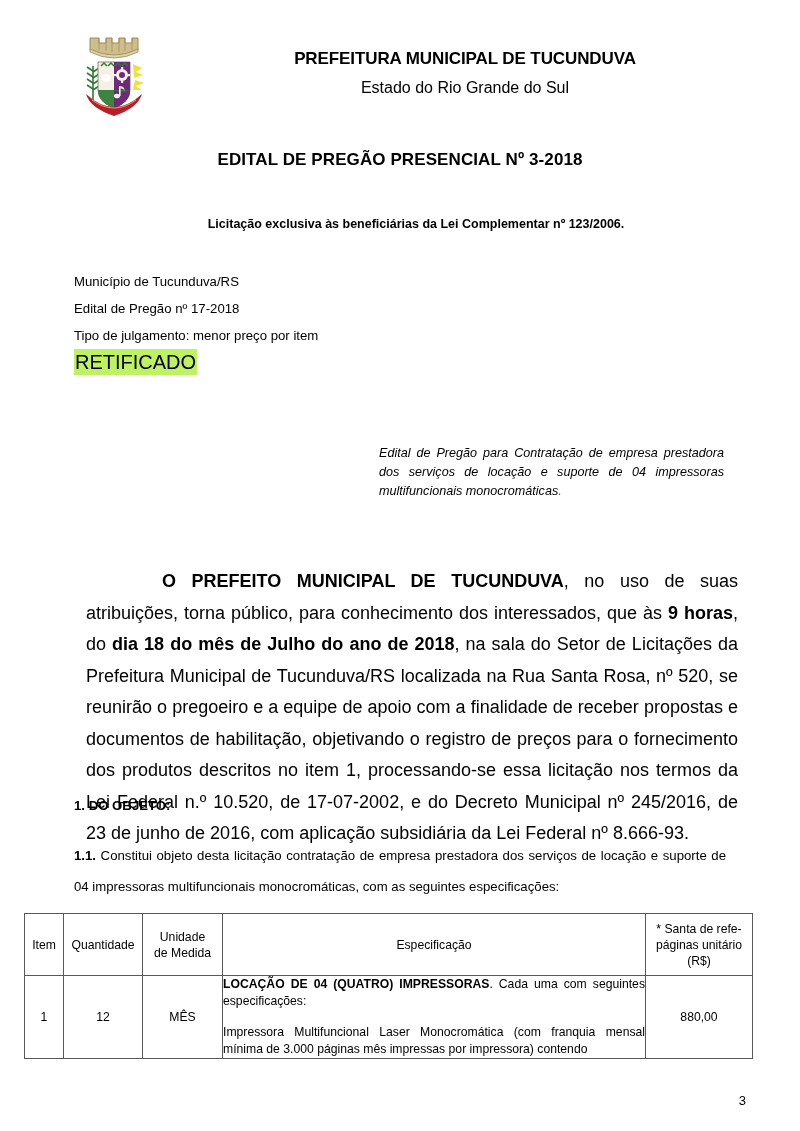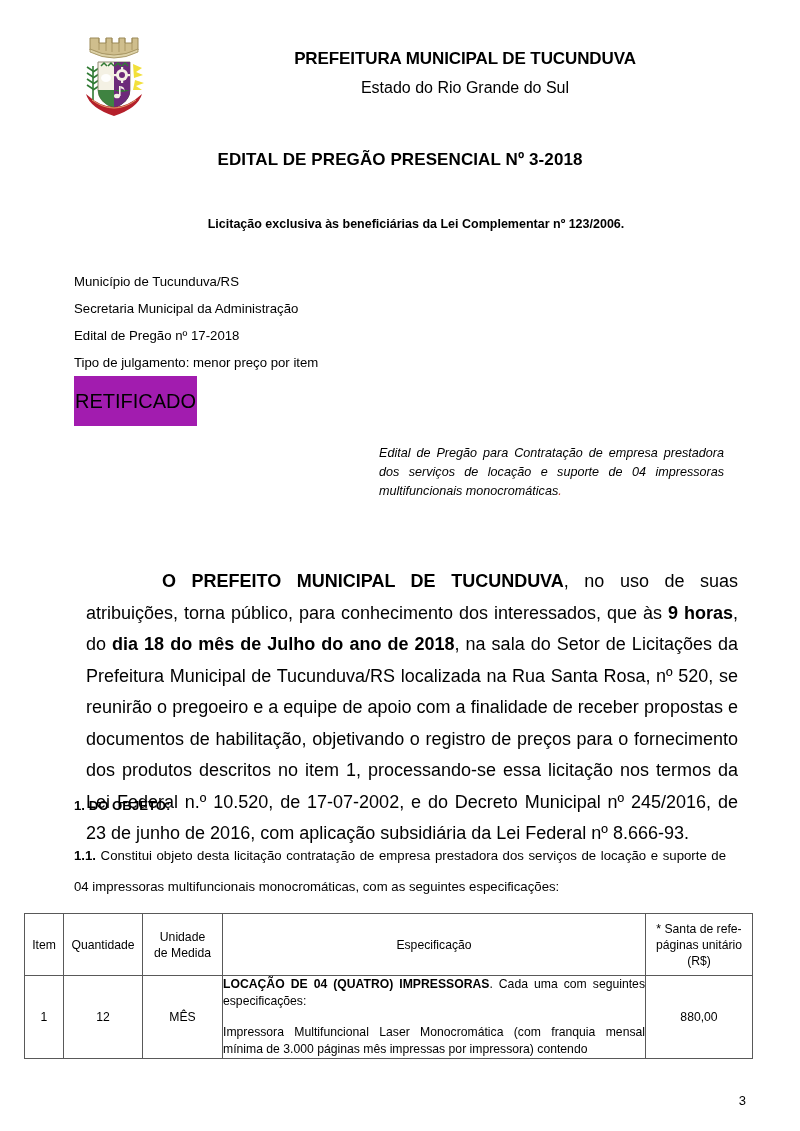--- a/index.html
+++ b/index.html
@@ -84,25 +84,25 @@
     top: 268px;
     left: 74px;
     width: 600px;
   }
   .ident-line {
     font-size: 13.2px;
     line-height: 27px;
     white-space: nowrap;
   }
   .highlight {
-    background: #a21caf;
+    background: #bef264;
     font-size: 20px;
     line-height: 26px;
     display: inline-block;
-    padding: 12px 1px;
+    padding: 0 1px;
   }
 
   
   .object-block {
     position: absolute;
     top: 444px;
     left: 379px;
     width: 345px;
     font-style: italic;
     font-size: 12.6px;
@@ -274,21 +274,20 @@
       <div class="org-subtitle">Estado do Rio Grande do Sul</div>
     </div>
   </div>
 
   <div class="doc-title">EDITAL DE PREGÃO PRESENCIAL Nº 3-2018</div>
 
   <div class="doc-subtitle">Licitação exclusiva às beneficiárias da Lei Complementar nº 123/2006.</div>
 
   <div class="ident">
     <div class="ident-line">Município de Tucunduva/RS</div>
-    <div class="ident-line">Secretaria Municipal da Administração</div>
     <div class="ident-line">Edital de Pregão nº 17-2018</div>
     <div class="ident-line">Tipo de julgamento: menor preço por item</div>
     <div class="ident-line">
       <span class="highlight">RETIFICADO</span>
     </div>
   </div>
 
   <div class="object-block">
     <span>Edital de Pregão para Contratação de empresa prestadora dos serviços de locação e suporte de 04 impressoras multifuncionais monocromáticas</span><span class="dot-red">.</span>
   </div>

